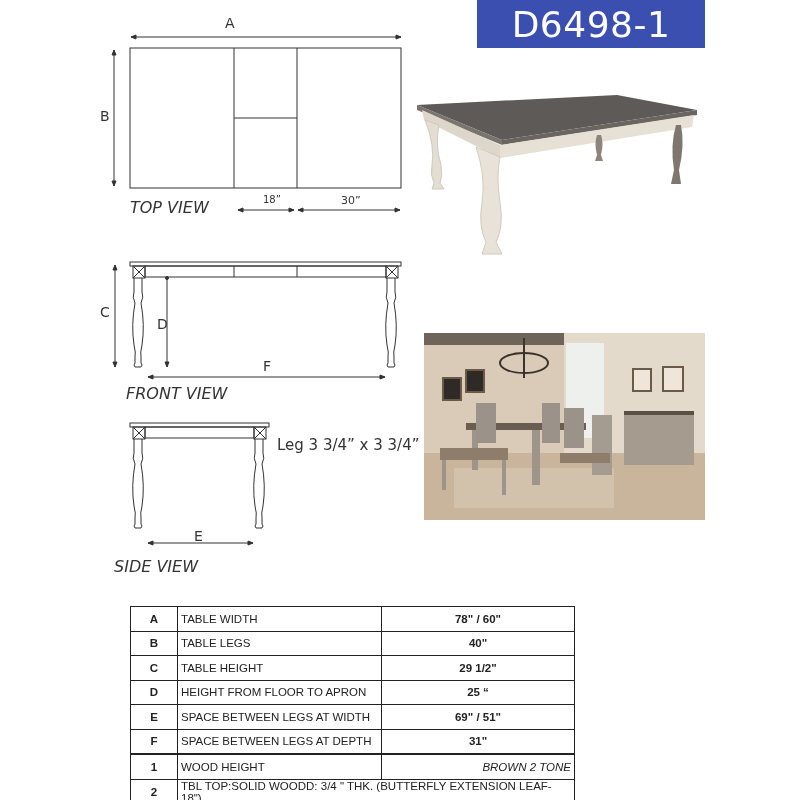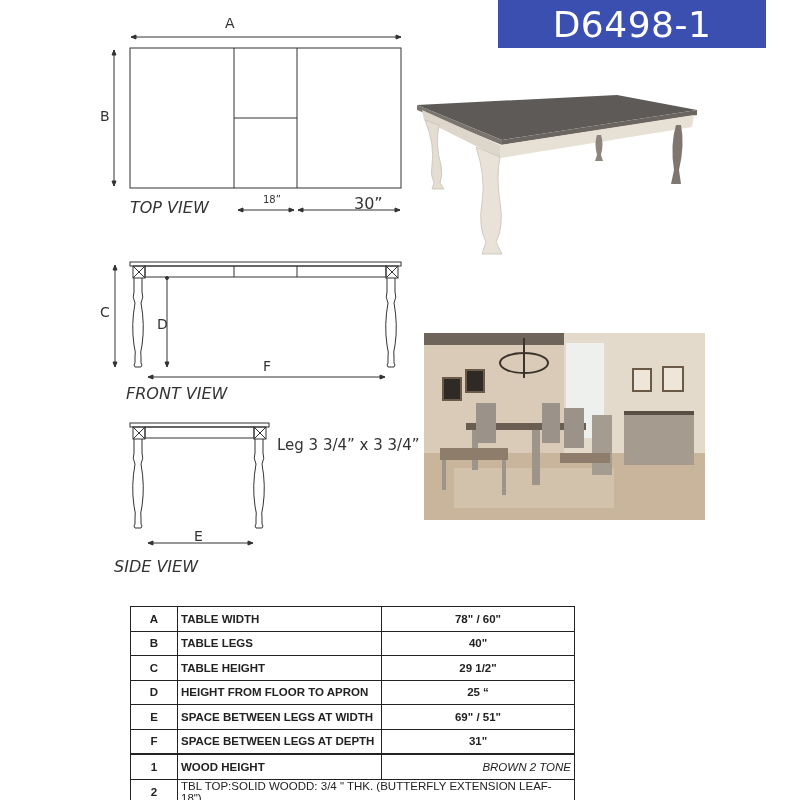--- a/index.html
+++ b/index.html
@@ -1,26 +1,26 @@
 <!DOCTYPE html>
 <html><head>
 <meta charset="utf-8">
 <style>
   html, body { margin:0; padding:0; background:#fff; }
   body { width:800px; height:800px; position:relative; overflow:hidden; font-family:"DejaVu Sans", sans-serif; color:#222; }
   .abs { position:absolute; }
-  .title-box { left:477px; top:0; width:268px; height:48px; background:#3a4fb0; color:#fff; font-size:36px; display:flex; align-items:center; justify-content:center; font-family:"DejaVu Sans", sans-serif; letter-spacing:0.5px;margin-left:21px; }
+  .title-box { left:477px; top:0; width:228px; height:48px; background:#3a4fb0; color:#fff; font-size:36px; display:flex; align-items:center; justify-content:center; font-family:"DejaVu Sans", sans-serif; letter-spacing:0.5px; }
   .lbl { font-size:14px; color:#333; }
   .cap { font-size:16px; font-style:italic; color:#333; }
   .photo1 { left:412px; top:85px; width:296px; height:190px; }
   .photo2 { left:424px; top:333px; width:281px; height:187px; overflow:hidden; }
   table.spec { position:absolute; left:130px; top:606px; width:445px; border-collapse:collapse; font-family:"Liberation Sans", sans-serif; font-size:11.5px; }
   table.spec td { border:1px solid #222; height:23.5px; padding:0 3px; }
   table.spec td.k { width:40px; text-align:center; font-weight:bold; }
-  table.spec td.d { width:197px;font-weight:bold; }
+  table.spec td.d { width:197px; }
   table.spec td.v { text-align:center; font-weight:bold; }
   table.spec td.v2 { text-align:right;font-style:italic; }
   table.spec tr.thick td { border-top:2.5px solid #222; }
 </style>
 </head>
 <body>
 
 <div class="abs title-box">
   <span>D6498-1</span>
 </div>
@@ -41,21 +41,21 @@
     <line x1="298" y1="210" x2="400" y2="210"></line>
     <polygon points="238,210 243,208 243,212" fill="#333"></polygon>
     <polygon points="294,210 289,208 289,212" fill="#333"></polygon>
     <polygon points="298,210 303,208 303,212" fill="#333"></polygon>
     <polygon points="400,210 395,208 395,212" fill="#333"></polygon>
   </g>
 </svg>
 <div class="abs lbl" style="left:225px;top:15px">A</div>
 <div class="abs lbl" style="left:100px;top:108px">B</div>
 <div class="abs lbl" style="left:263px;top:194px;font-size:10px">18”</div>
-<div class="abs lbl" style="left:354px;top:194px;font-size:16px">30”</div>
+<div class="abs lbl" style="left:341px;top:194px;font-size:11px">30”</div>
 <div class="abs cap" style="left:130px;top:198px">TOP VIEW</div>
 
 <svg class="abs" style="left:0;top:255px" width="420" height="130">
   <g stroke="#333" fill="none" stroke-width="1">
     <rect x="130" y="7" width="271" height="4"></rect>
     <rect x="145" y="11" width="241" height="11"></rect>
     <line x1="234" y1="11" x2="234" y2="22"></line>
     <line x1="297" y1="11" x2="297" y2="22"></line>
 
     <rect x="133" y="11" width="12" height="12"></rect>

